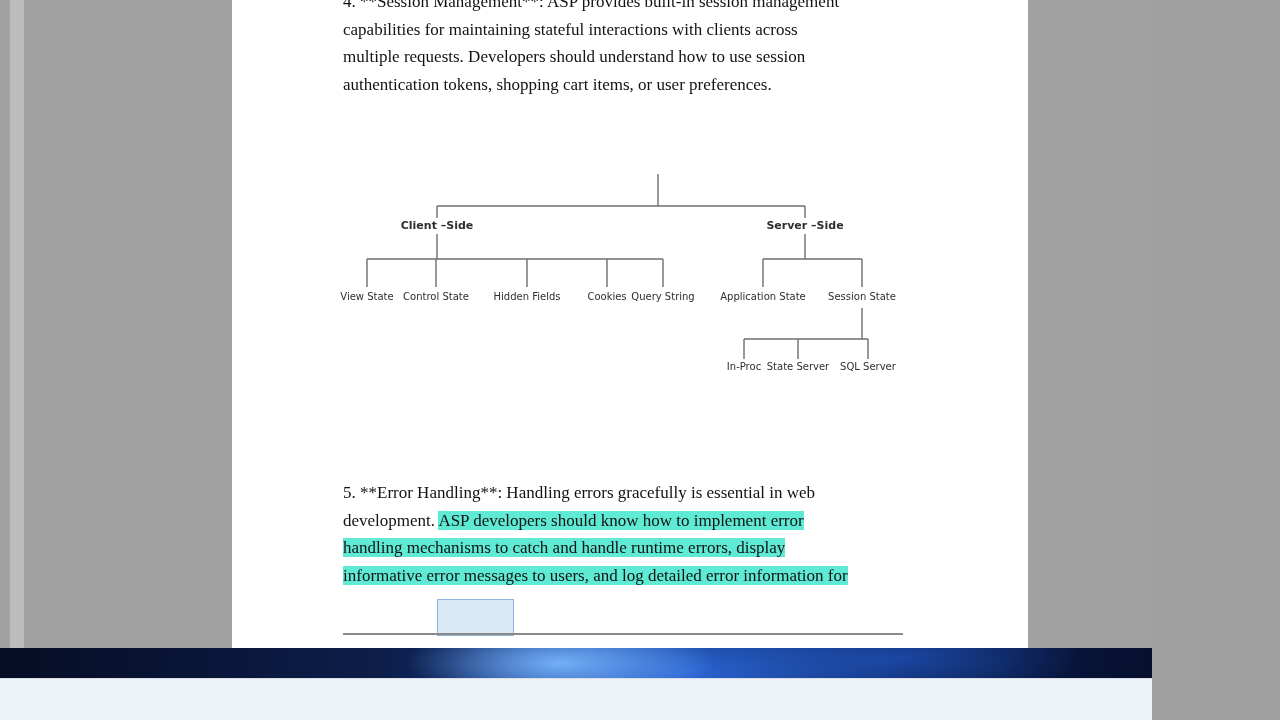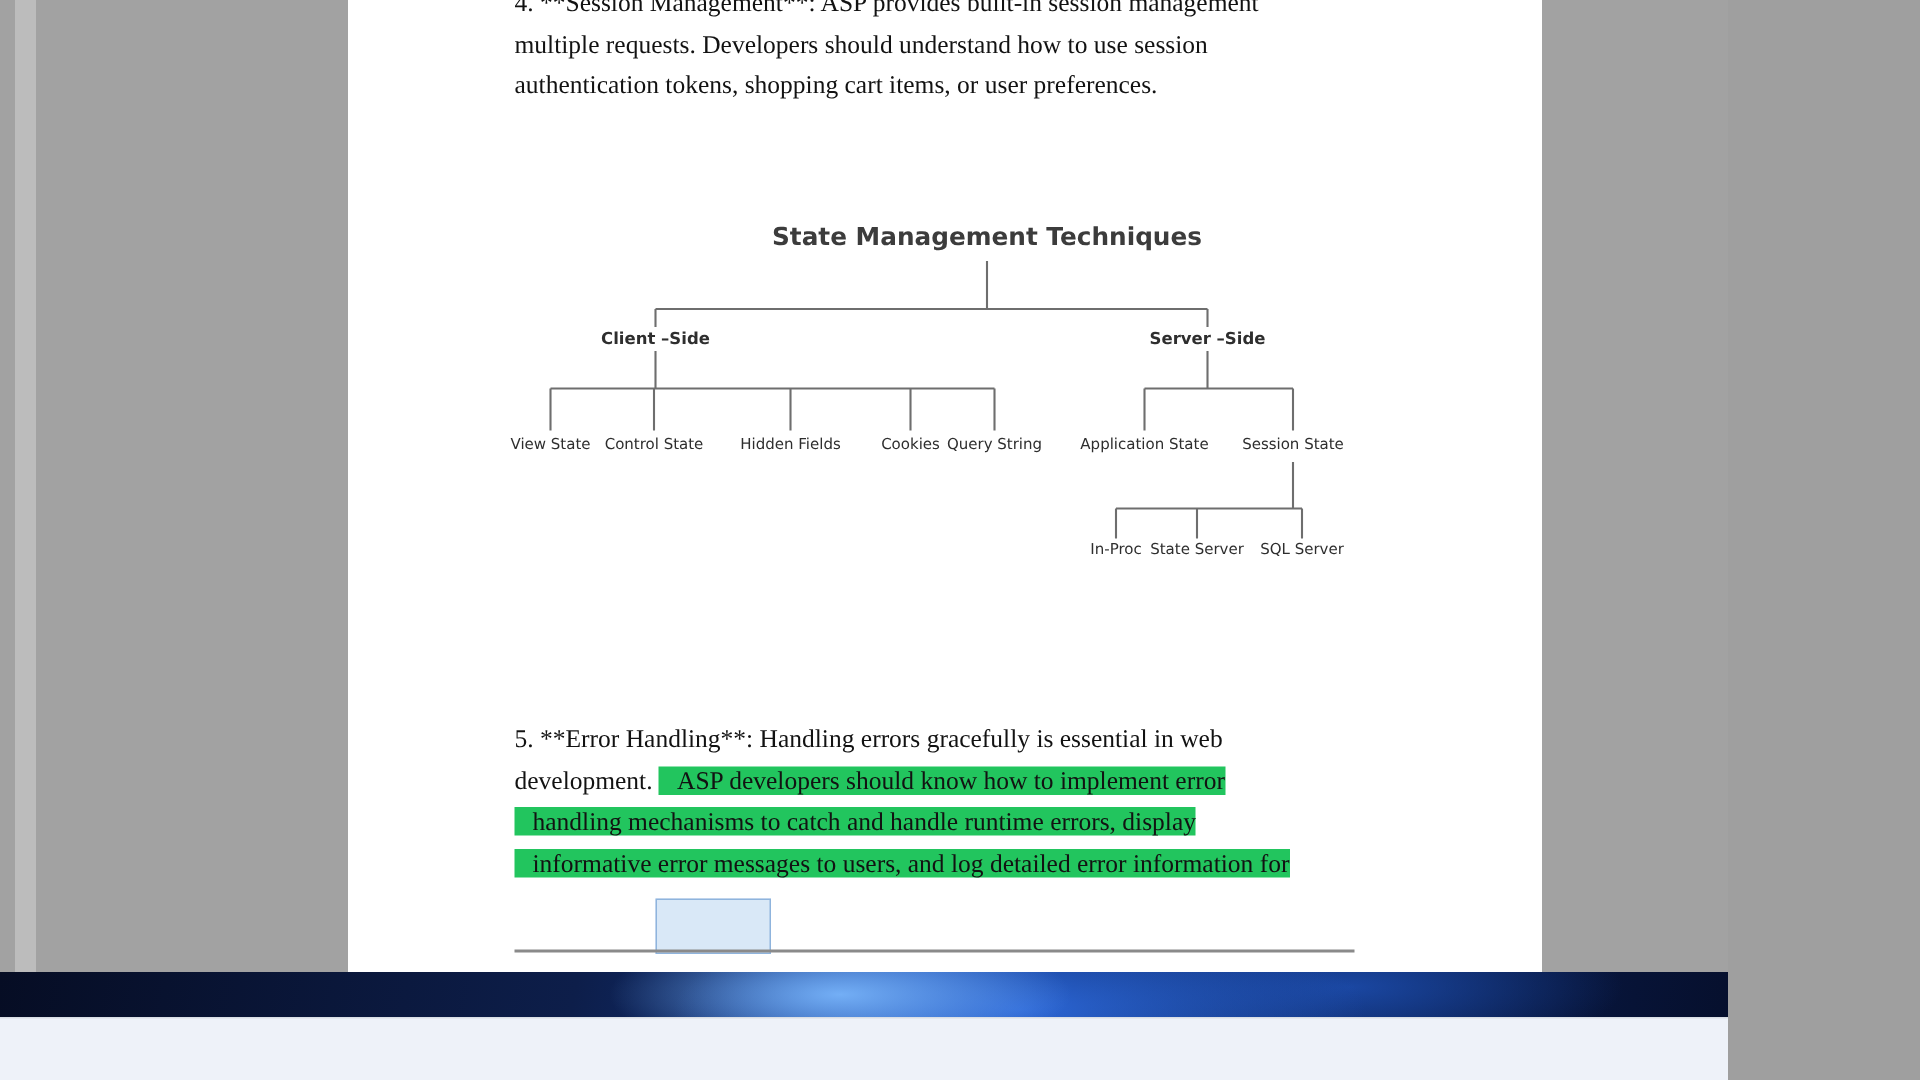--- a/index.html
+++ b/index.html
@@ -10,21 +10,21 @@
   
   .doc-area { position:absolute; left:0; top:0; width:1280px; height:648px; background:#a2a2a2; }
   .left-strip { position:absolute; left:10px; top:0; width:14px; height:648px; background:#bcbcbc; }
   .page { position:absolute; left:232px; top:0; width:796px; height:648px; background:#ffffff; }
 
   .doc-text { position:absolute; left:111px; width:640px; font-family:"Liberation Serif", serif;
               font-size:17px; line-height:27.5px; color:#121212; }
   .doc-text .ln { white-space:nowrap; }
   .p4 { top:-12px; }
   .p5 { top:479px; }
-  .hl { background:#22c55e;padding-left:12px; }
+  .hl { background:#5eead4; }
 
   
   .diagram-svg { position:absolute; left:0; top:0; width:796px; height:648px; pointer-events:none; }
   .dg-title { position:absolute; top:148px; left:426px; transform:translateX(-50%);
               font-family:"DejaVu Sans", sans-serif; font-weight:bold; font-size:16.5px; color:#3c3c3c; white-space:nowrap; }
   .dg-cat { position:absolute; top:219px; transform:translateX(-50%);
             font-family:"DejaVu Sans", sans-serif; font-weight:bold; font-size:11px; color:#2e2e2e; white-space:nowrap; }
   .dg-node { position:absolute; transform:translateX(-50%);
              font-family:"DejaVu Sans", sans-serif; font-weight:normal; font-size:10px; color:#2e2e2e; white-space:nowrap; }
   .row1 { top:291px; } .row2 { top:361px; }
@@ -58,20 +58,21 @@
 
 <div class="screen">
 
   <div class="doc-area">
     <div class="left-strip"></div>
 
     <div class="page">
 
       <div class="doc-text p4">
         <div class="ln">4. **Session Management**: ASP provides built-in session management</div>
+        <div class="ln">capabilities for maintaining stateful interactions with clients across</div>
         <div class="ln">multiple requests. Developers should understand how to use session</div>
         <div class="ln">authentication tokens, shopping cart items, or user preferences.</div>
       </div>
 
       <svg class="diagram-svg" viewBox="0 0 796 648" xmlns="http://www.w3.org/2000/svg">
         <g stroke="#6e6e6e" stroke-width="1.4" fill="none">
           <line x1="426" y1="174" x2="426" y2="206"></line>
           <line x1="205" y1="206" x2="573" y2="206"></line>
           <line x1="205" y1="206" x2="205" y2="218"></line>
           <line x1="573" y1="206" x2="573" y2="218"></line>
@@ -87,21 +88,20 @@
           <line x1="531" y1="259" x2="531" y2="287"></line>
           <line x1="630" y1="259" x2="630" y2="287"></line>
           <line x1="630" y1="308" x2="630" y2="339"></line>
           <line x1="512" y1="339" x2="636" y2="339"></line>
           <line x1="512" y1="339" x2="512" y2="359"></line>
           <line x1="566" y1="339" x2="566" y2="359"></line>
           <line x1="636" y1="339" x2="636" y2="359"></line>
         </g>
       </svg>
 
-      <div class="dg-title">State Management Techniques</div>
       <div class="dg-cat" style="left:205px;">Client –Side</div>
       <div class="dg-cat" style="left:573px;">Server –Side</div>
 
       <div class="dg-node row1" style="left:135px;">View State</div>
       <div class="dg-node row1" style="left:204px;">Control State</div>
       <div class="dg-node row1" style="left:295px;">Hidden Fields</div>
       <div class="dg-node row1" style="left:375px;">Cookies</div>
       <div class="dg-node row1" style="left:431px;">Query String</div>
       <div class="dg-node row1" style="left:531px;">Application State</div>
       <div class="dg-node row1" style="left:630px;">Session State</div>

